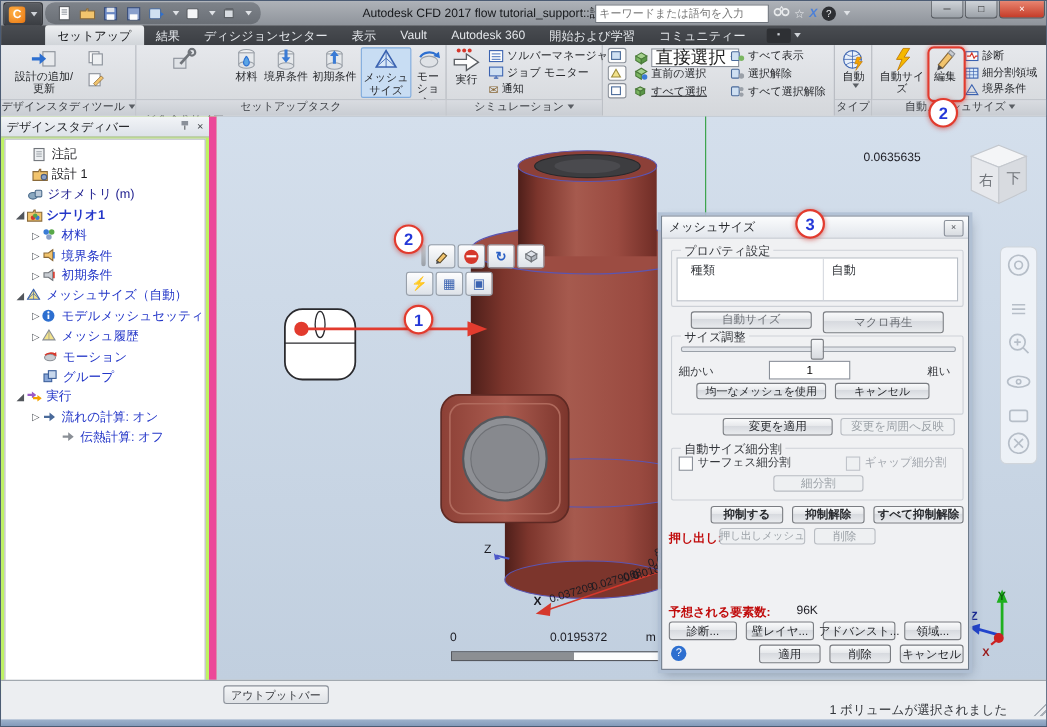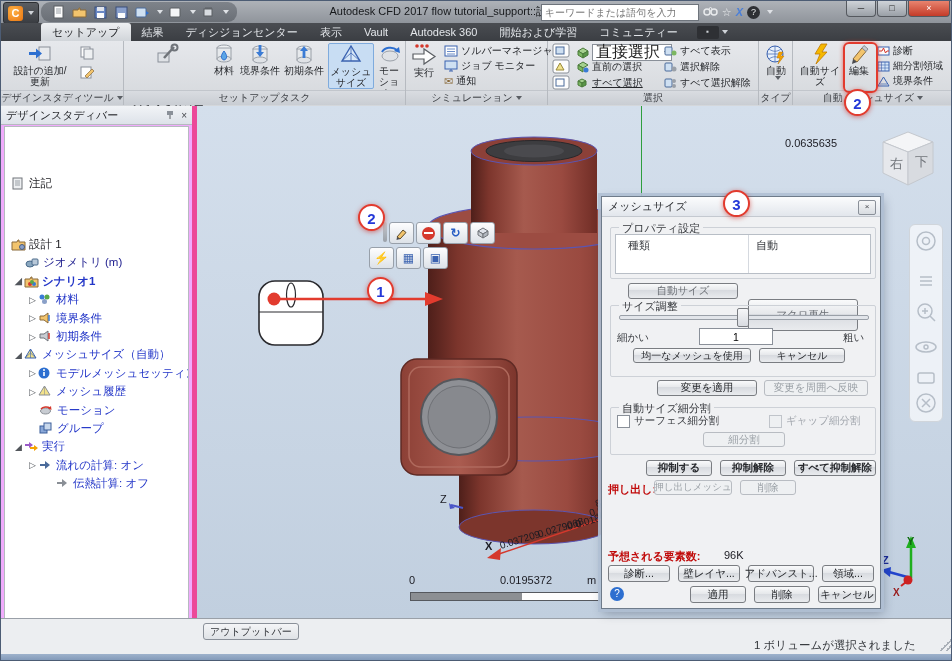--- a/index.html
+++ b/index.html
@@ -28,26 +28,26 @@
   .rgroup{position:absolute;top:0;height:64px;border-right:1px solid #b6bac0;box-sizing:border-box;}
   .rlabel{position:absolute;bottom:0;left:0;right:0;height:14px;font-size:10px;color:#3c3f44;text-align:center;line-height:14px;background:linear-gradient(#d9dce1,#c9cdd3);border-top:1px solid #c2c6cc;white-space:nowrap;overflow:hidden;}
   .bigbtn{position:absolute;top:2px;display:flex;flex-direction:column;align-items:center;justify-content:flex-start;font-size:10px;color:#26282c;text-align:center;line-height:1.1;}
   .bigbtn.active{background:#c8ddf3;border:1px solid #7fabdd;border-radius:2px;}
   .rowitem{position:absolute;display:flex;align-items:center;gap:3px;font-size:10px;color:#26282c;white-space:nowrap;}
   .ddbox{height:15px;border:1px solid #8a9099;background:#fff;font-size:16px;display:flex;align-items:center;padding:0 3px;gap:4px;color:#222;font-family:Liberation Mono, monospace;}
   .tri{display:inline-block;width:0;height:0;border-left:3.5px solid transparent;border-right:3.5px solid transparent;border-top:4px solid #5a5e64;margin-left:3px;vertical-align:middle;}
   .redrect{position:absolute;border:2px solid #e23b2e;border-radius:6px;box-shadow:0 0 4px rgba(224,40,30,.6);}
   .callout{position:absolute;width:27px;height:27px;border-radius:50%;background:#fff;border:2.5px solid #e23b2e;color:#2438d8;font-weight:bold;font-size:15px;line-height:26px;text-align:center;box-sizing:border-box;box-shadow:0 1px 5px rgba(200,30,20,.55);z-index:60;}
   
-  .panel{position:absolute;left:0;top:105px;width:196px;height:525px;background:#f0abfc;border-right:5px solid #ec4899;box-sizing:border-box;}
+  .panel{position:absolute;left:0;top:105px;width:196px;height:525px;background:#bef264;border-right:7px solid #ec4899;box-sizing:border-box;}
   .phead{height:18px;background:linear-gradient(#f2f4f7,#dde2e9);border-bottom:1px solid #b6bac0;font-size:11px;color:#26282c;display:flex;align-items:center;padding:0 5px;}
   .phead .sp{flex:1;}
   .tree{position:absolute;left:3px;top:20px;right:3px;bottom:3px;background:#fff;border:1px solid #b6bac0;overflow:hidden;padding-top:4px;}
   .trow{height:18.4px;display:flex;align-items:center;font-size:11.5px;white-space:nowrap;}
-  .lv0{padding-left:6px;margin-top:43px;} .lv1{padding-left:20px;} .lv2{padding-left:34px;} .lv3{padding-left:50px;}
+  .lv0{padding-left:24px;} .lv1{padding-left:20px;} .lv2{padding-left:34px;} .lv3{padding-left:50px;}
   .car{width:11px;font-size:9px;color:#52565c;text-align:center;flex:none;}
   .ticn{width:15px;height:13px;margin-right:3px;flex:none;}
   .blue{color:#2336c8;} .dk{color:#1c1c20;} .navy{color:#1a1a8c;} .bold{font-weight:bold;}
   
   .viewport{position:absolute;left:196px;top:105px;width:756px;height:512px;background:linear-gradient(#d4dfec,#c1cfdf);overflow:hidden;}
   .minibtn{width:23px;height:20px;border:1px solid #98a0aa;border-radius:3px;background:linear-gradient(#fdfdfe,#dde2e8);display:flex;align-items:center;justify-content:center;font-size:12px;}
   .rlab{position:absolute;font-size:10px;color:#1b1b22;transform:rotate(-17deg);white-space:nowrap;}
   
   .dialog{position:absolute;left:600px;top:195px;width:280px;height:413px;background:#f0f1f3;border:1px solid #6e7b8a;box-shadow:0 0 0 3px rgba(176,192,212,.9),2px 4px 10px rgba(30,40,60,.35);box-sizing:border-box;z-index:50;}
   .dtitle{height:19px;background:linear-gradient(#fbfcfd,#e2e6ec);border-bottom:1px solid #c4c9d0;font-size:11px;color:#26282c;display:flex;align-items:center;padding:0 6px;}
@@ -321,21 +321,20 @@
         <span>選択解除</span>
       </div>
       <div class="rowitem" style="left:116px;top:35px;">
         <svg width="13" height="12">
             <rect x="1" y="2" width="7" height="8" rx="1" fill="#cfe0f2" stroke="#4a6a9a"></rect>
             <circle cx="10" cy="4" r="2" fill="#9aa0a8"></circle>
             <circle cx="10" cy="9" r="2" fill="#9aa0a8"></circle>
           </svg>
         <span>すべて選択解除</span>
       </div>
-      <div class="rlabel"><span>選択</span></div>
     </div>
 
     <div class="rgroup" style="left:758px;width:34px;">
       <div class="bigbtn" style="left:2px;width:30px;">
         <svg width="22" height="22">
             <circle cx="10" cy="11" r="8" fill="#e8f0fa" stroke="#3a62b0"></circle>
             <path d="M2 11h16M10 3v16M4 6c4 3 8 3 12 0M4 16c4-3 8-3 12 0" stroke="#3a62b0" stroke-width="0.7" fill="none"></path>
             <polygon points="14,9 18,9 15.5,13 19,13 13,21 15,15 12,15" fill="#f5a300" stroke="#c07800" stroke-width="0.5"></polygon>
           </svg>
         <span>自動</span>
@@ -665,21 +664,21 @@
     <div class="gbox" style="left:8px;top:30px;width:264px;height:50px;">
       <span class="gleg">プロパティ設定</span>
       <div class="whitebox" style="left:4px;top:6px;right:4px;bottom:4px;">
         <div class="abs" style="left:132px;top:0;bottom:0;width:1px;background:#d5d9df"></div>
         <span class="abs" style="left:12px;top:3px;font-size:11px;color:#33363b">種類</span>
         <span class="abs" style="left:140px;top:3px;font-size:11px;color:#33363b">自動</span>
       </div>
     </div>
 
     <div class="b7" style="left:26px;top:86px;width:110px;height:16px;color:#6a6e74">自動サイズ</div>
-    <div class="b7" style="left:146px;top:102px;width:110px;height:32px;color:#6a6e74">マクロ再生</div>
+    <div class="b7" style="left:146px;top:86px;width:110px;height:20px;color:#6a6e74">マクロ再生</div>
 
     <div class="gbox" style="left:8px;top:108px;width:264px;height:70px;">
       <span class="gleg">サイズ調整</span>
       <div class="abs" style="left:8px;top:9px;width:248px;height:3px;background:#e2e5ea;border:1px solid #9aa0a8;border-radius:2px"></div>
       <div class="abs" style="left:126px;top:2px;width:10px;height:17px;background:linear-gradient(#f6f7f9,#d8dbe0);border:1px solid #7a7d82;border-radius:2px"></div>
       <span class="abs" style="left:6px;top:25px;font-size:10.5px;color:#33363b">細かい</span>
       <input class="abs" style="left: 88px; top: 22px; width: 68px; height: 13px; border: 1px solid rgb(138, 144, 153); font-size: 10.5px; text-align: center;" value="1">
       <span class="abs" style="left:232px;top:25px;font-size:10.5px;color:#33363b">粗い</span>
       <div class="b7" style="left:22px;top:42px;width:118px;height:15px;font-size:10px">均一なメッシュを使用</div>
       <div class="b7" style="left:148px;top:42px;width:86px;height:15px;font-size:10px">キャンセル</div>

